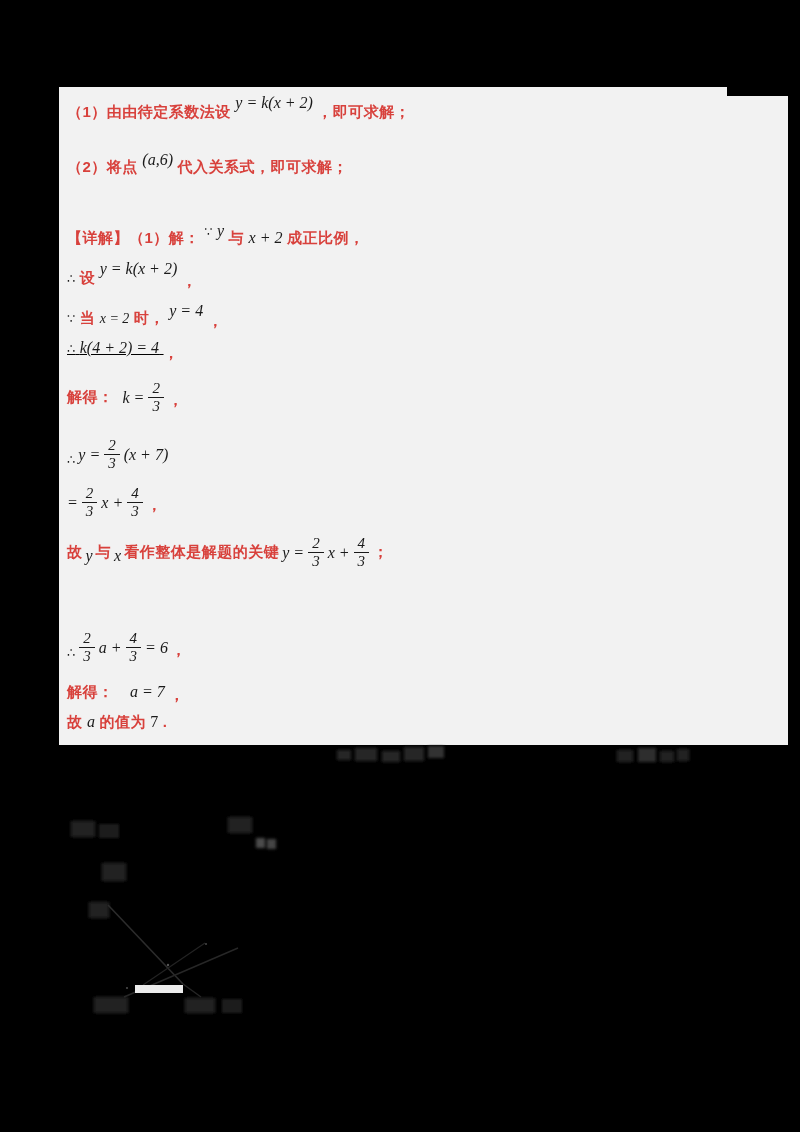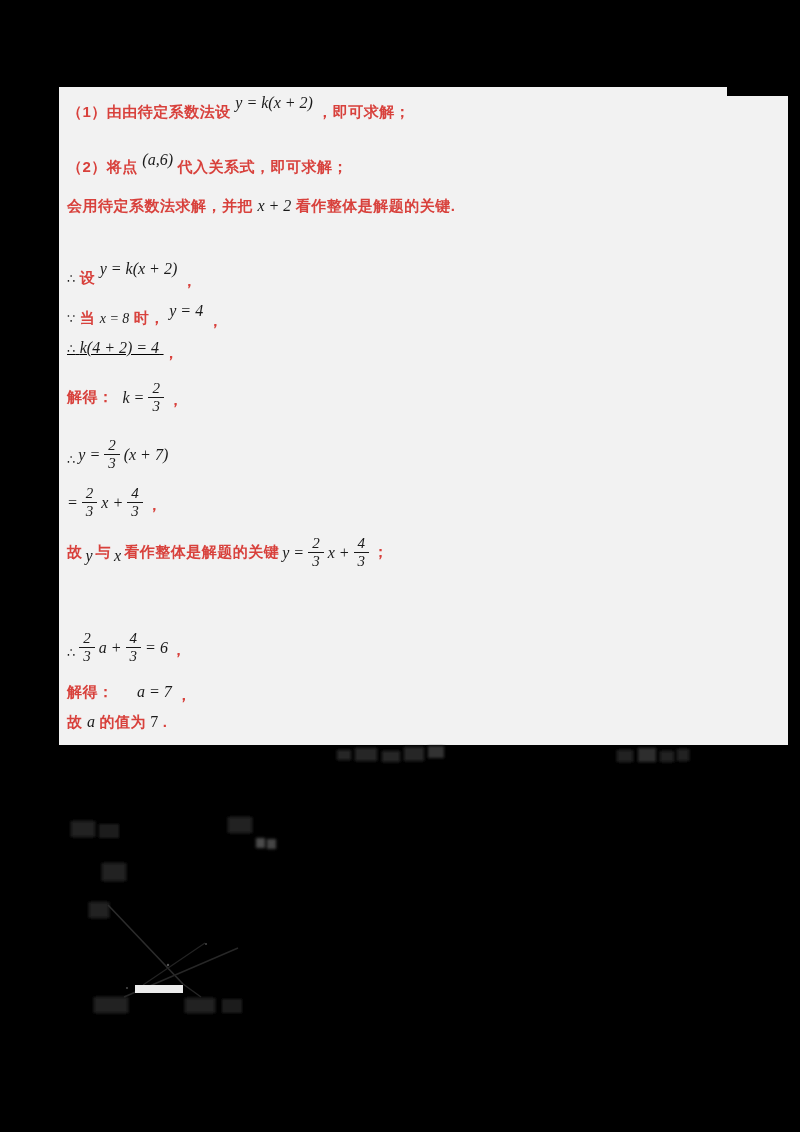--- a/index.html
+++ b/index.html
@@ -40,38 +40,41 @@
     <span class="m up">y = k(x + 2)</span>
     <span class="r">，即可求解；</span>
   </div>
 
   <div class="line" style="top:64px;margin-top:7px;">
     <span class="r">（2）将点</span>
     <span class="m up2">(a,6)</span>
     <span class="r">代入关系式，即可求解；</span>
   </div>
 
-  <div class="line" style="top:110px;">
-    <span class="r">会用待定系数法求解，并把</span>
+
+  <div class="line" style="top:142px;">
+    <span class="r">【详解】（1）解：</span>
+    <span class="m up2" style="font-style:normal;font-size:13px;">∵</span>
+    <span class="m up2">y</span>
+    <span class="r">与</span>
     <span class="m">x + 2</span>
-    <span class="r">看作整体是解题的关键.</span>
-  </div>
-
+    <span class="r">成正比例，</span>
+  </div>
 
   <div class="line" style="top:182px;">
     <span class="m" style="font-style:normal;font-size:13px;">∴</span>
     <span class="r">设</span>
     <span class="m up">y = k(x + 2)</span>
     <span class="r dn2">，</span>
   </div>
 
   <div class="line" style="top:222px;">
     <span class="m" style="font-style:normal;font-size:13px;">∵</span>
     <span class="r">当</span>
-    <span class="m" style="font-size:14px;">x = 8</span>
+    <span class="m" style="font-size:14px;">x = 2</span>
     <span class="r">时，</span>
     <span class="m up2">y = 4</span>
     <span class="r dn2">，</span>
   </div>
 
   <div class="line" style="top:252px;text-decoration:underline;">
     <span class="m" style="font-style:normal;font-size:13px;">∴</span>
     <span class="m">k(4 + 2) = 4</span>
     <span class="r dn">，</span>
   </div>
@@ -140,21 +143,21 @@
     <span class="frac">
       <span>4</span>
       <span class="den">3</span>
     </span>
     <span class="m">= 6</span>
     <span class="r dn2">，</span>
   </div>
 
   <div class="line" style="top:596px;">
     <span class="r">解得：</span>
-    <span class="m" style="margin-left:19px;">a = 7</span>
+    <span class="m" style="margin-left:12px;">a = 7</span>
     <span class="r dn2">，</span>
   </div>
 
   <div class="line" style="top:626px;text-align:right;">
     <span class="r">故</span>
     <span class="m">a</span>
     <span class="r">的值为</span>
     <span class="m" style="font-style:normal;">7</span>
     <span class="r">.</span>
   </div>

